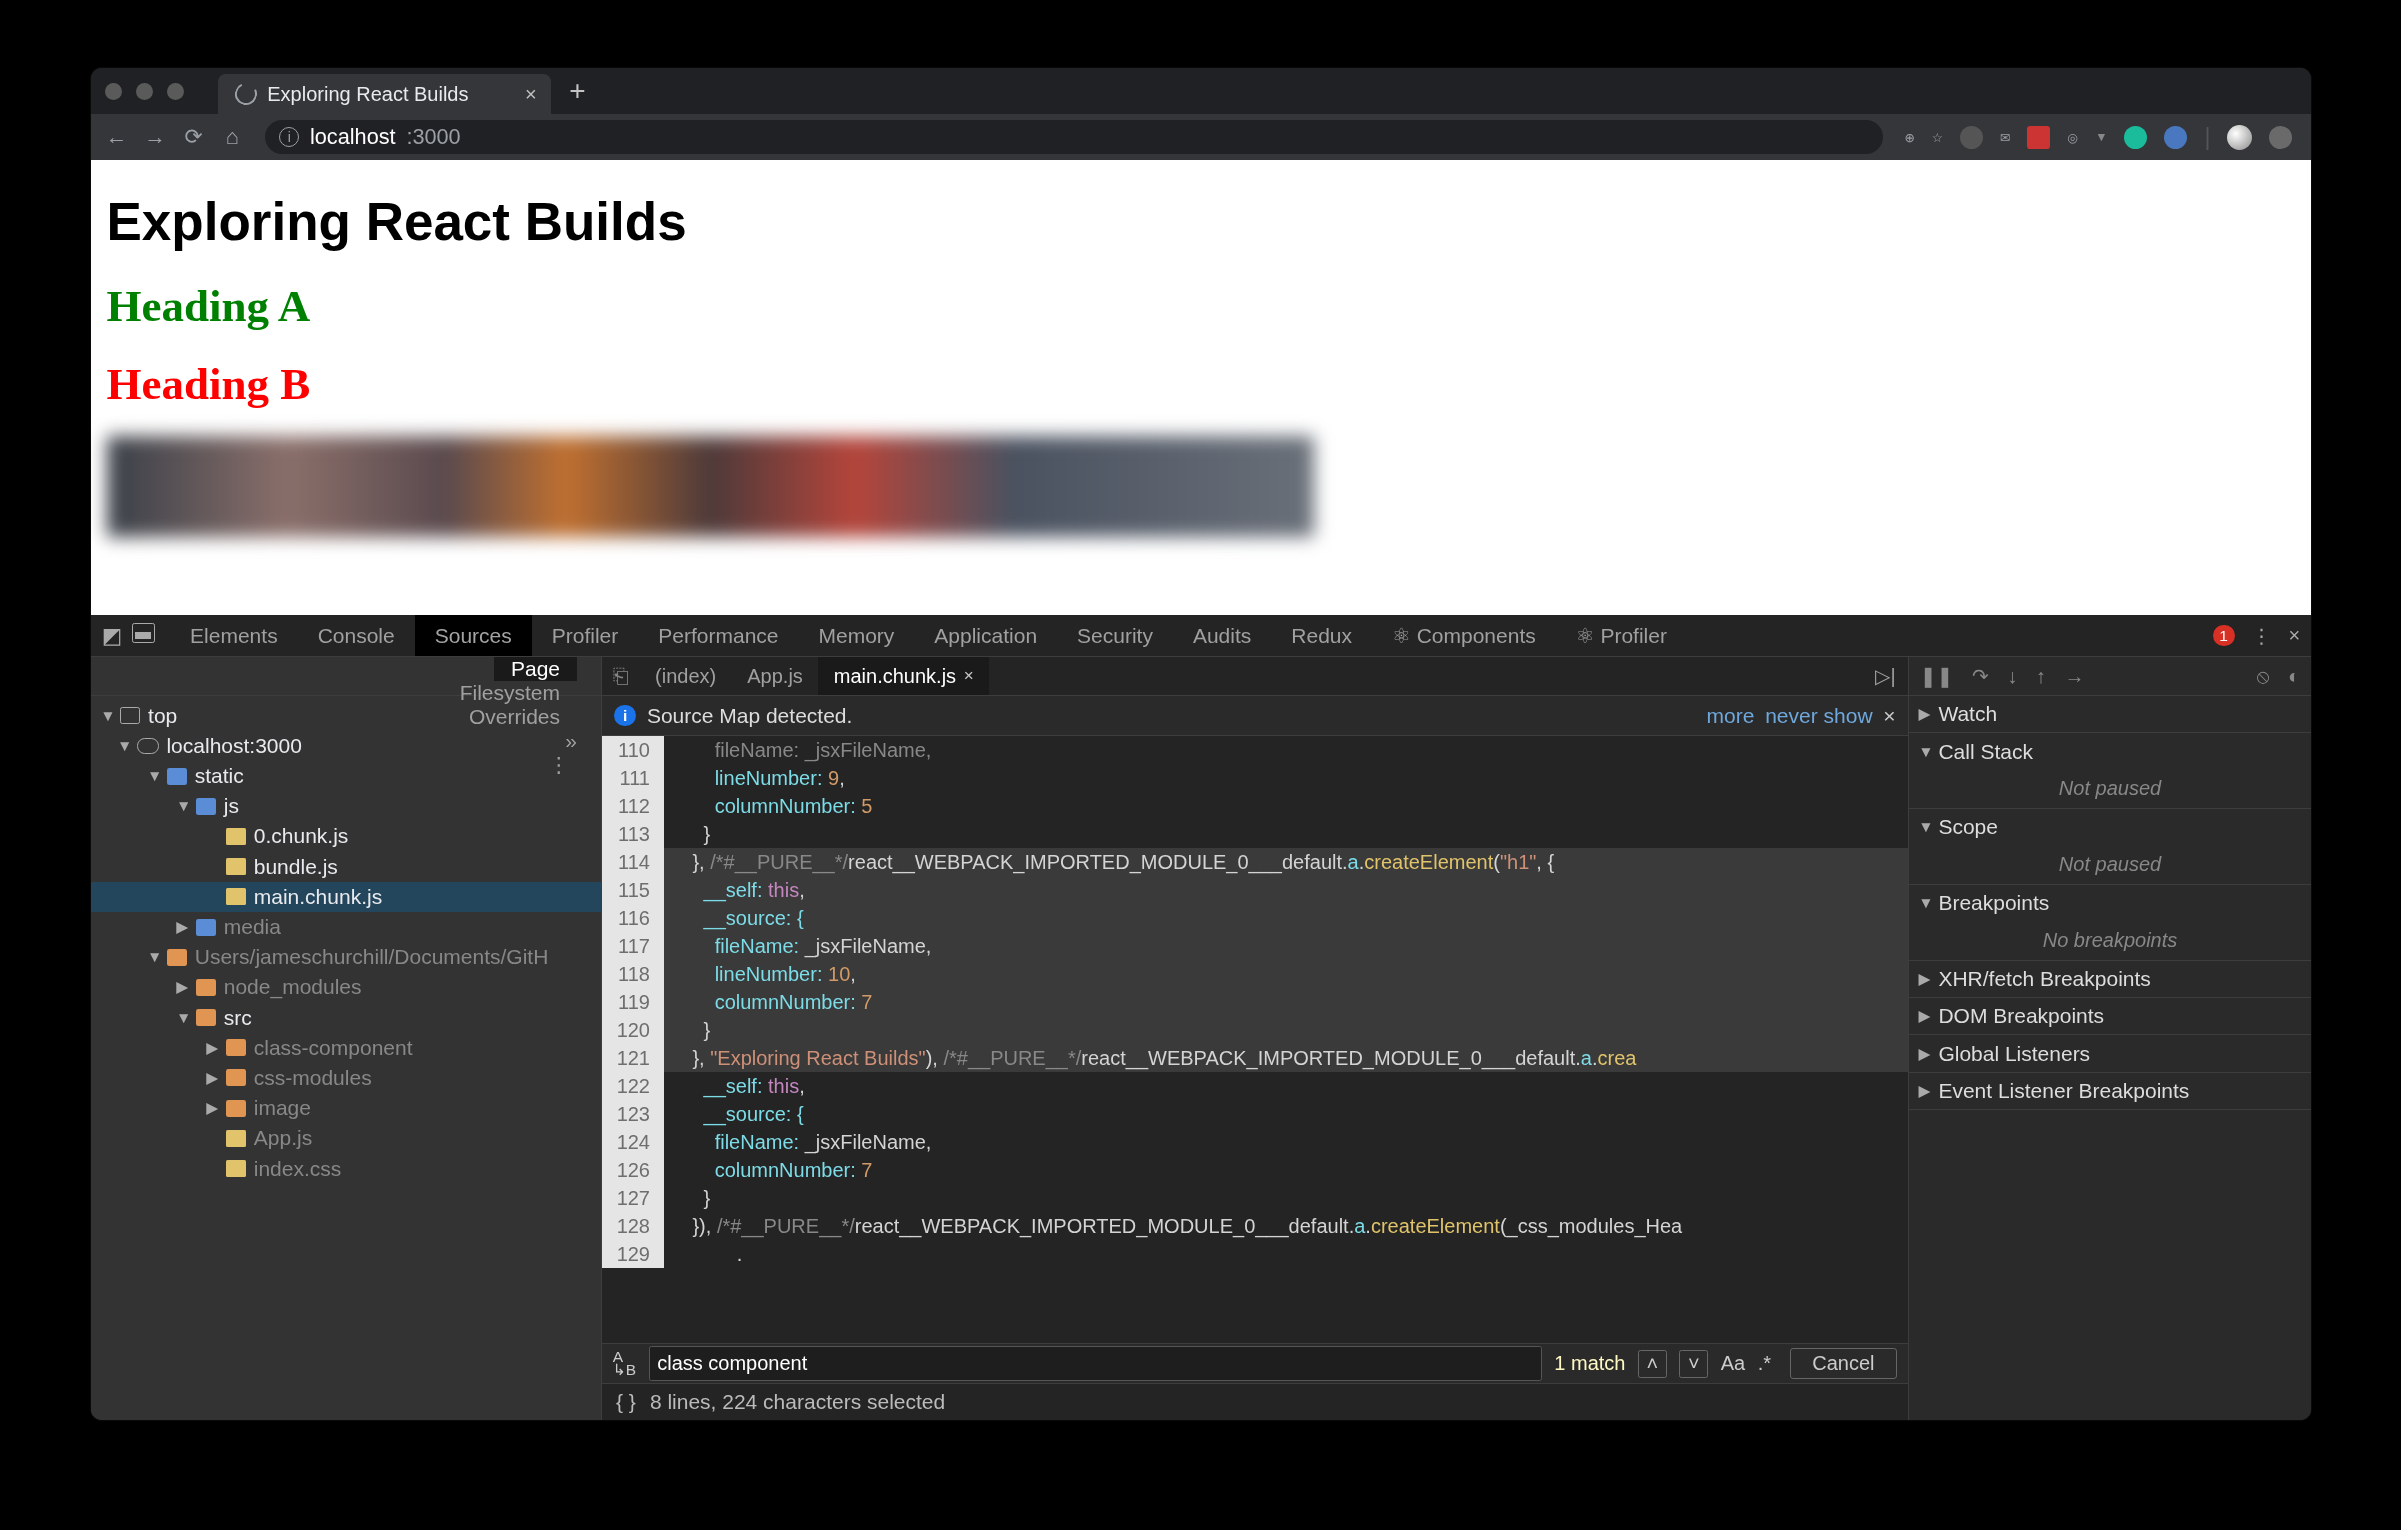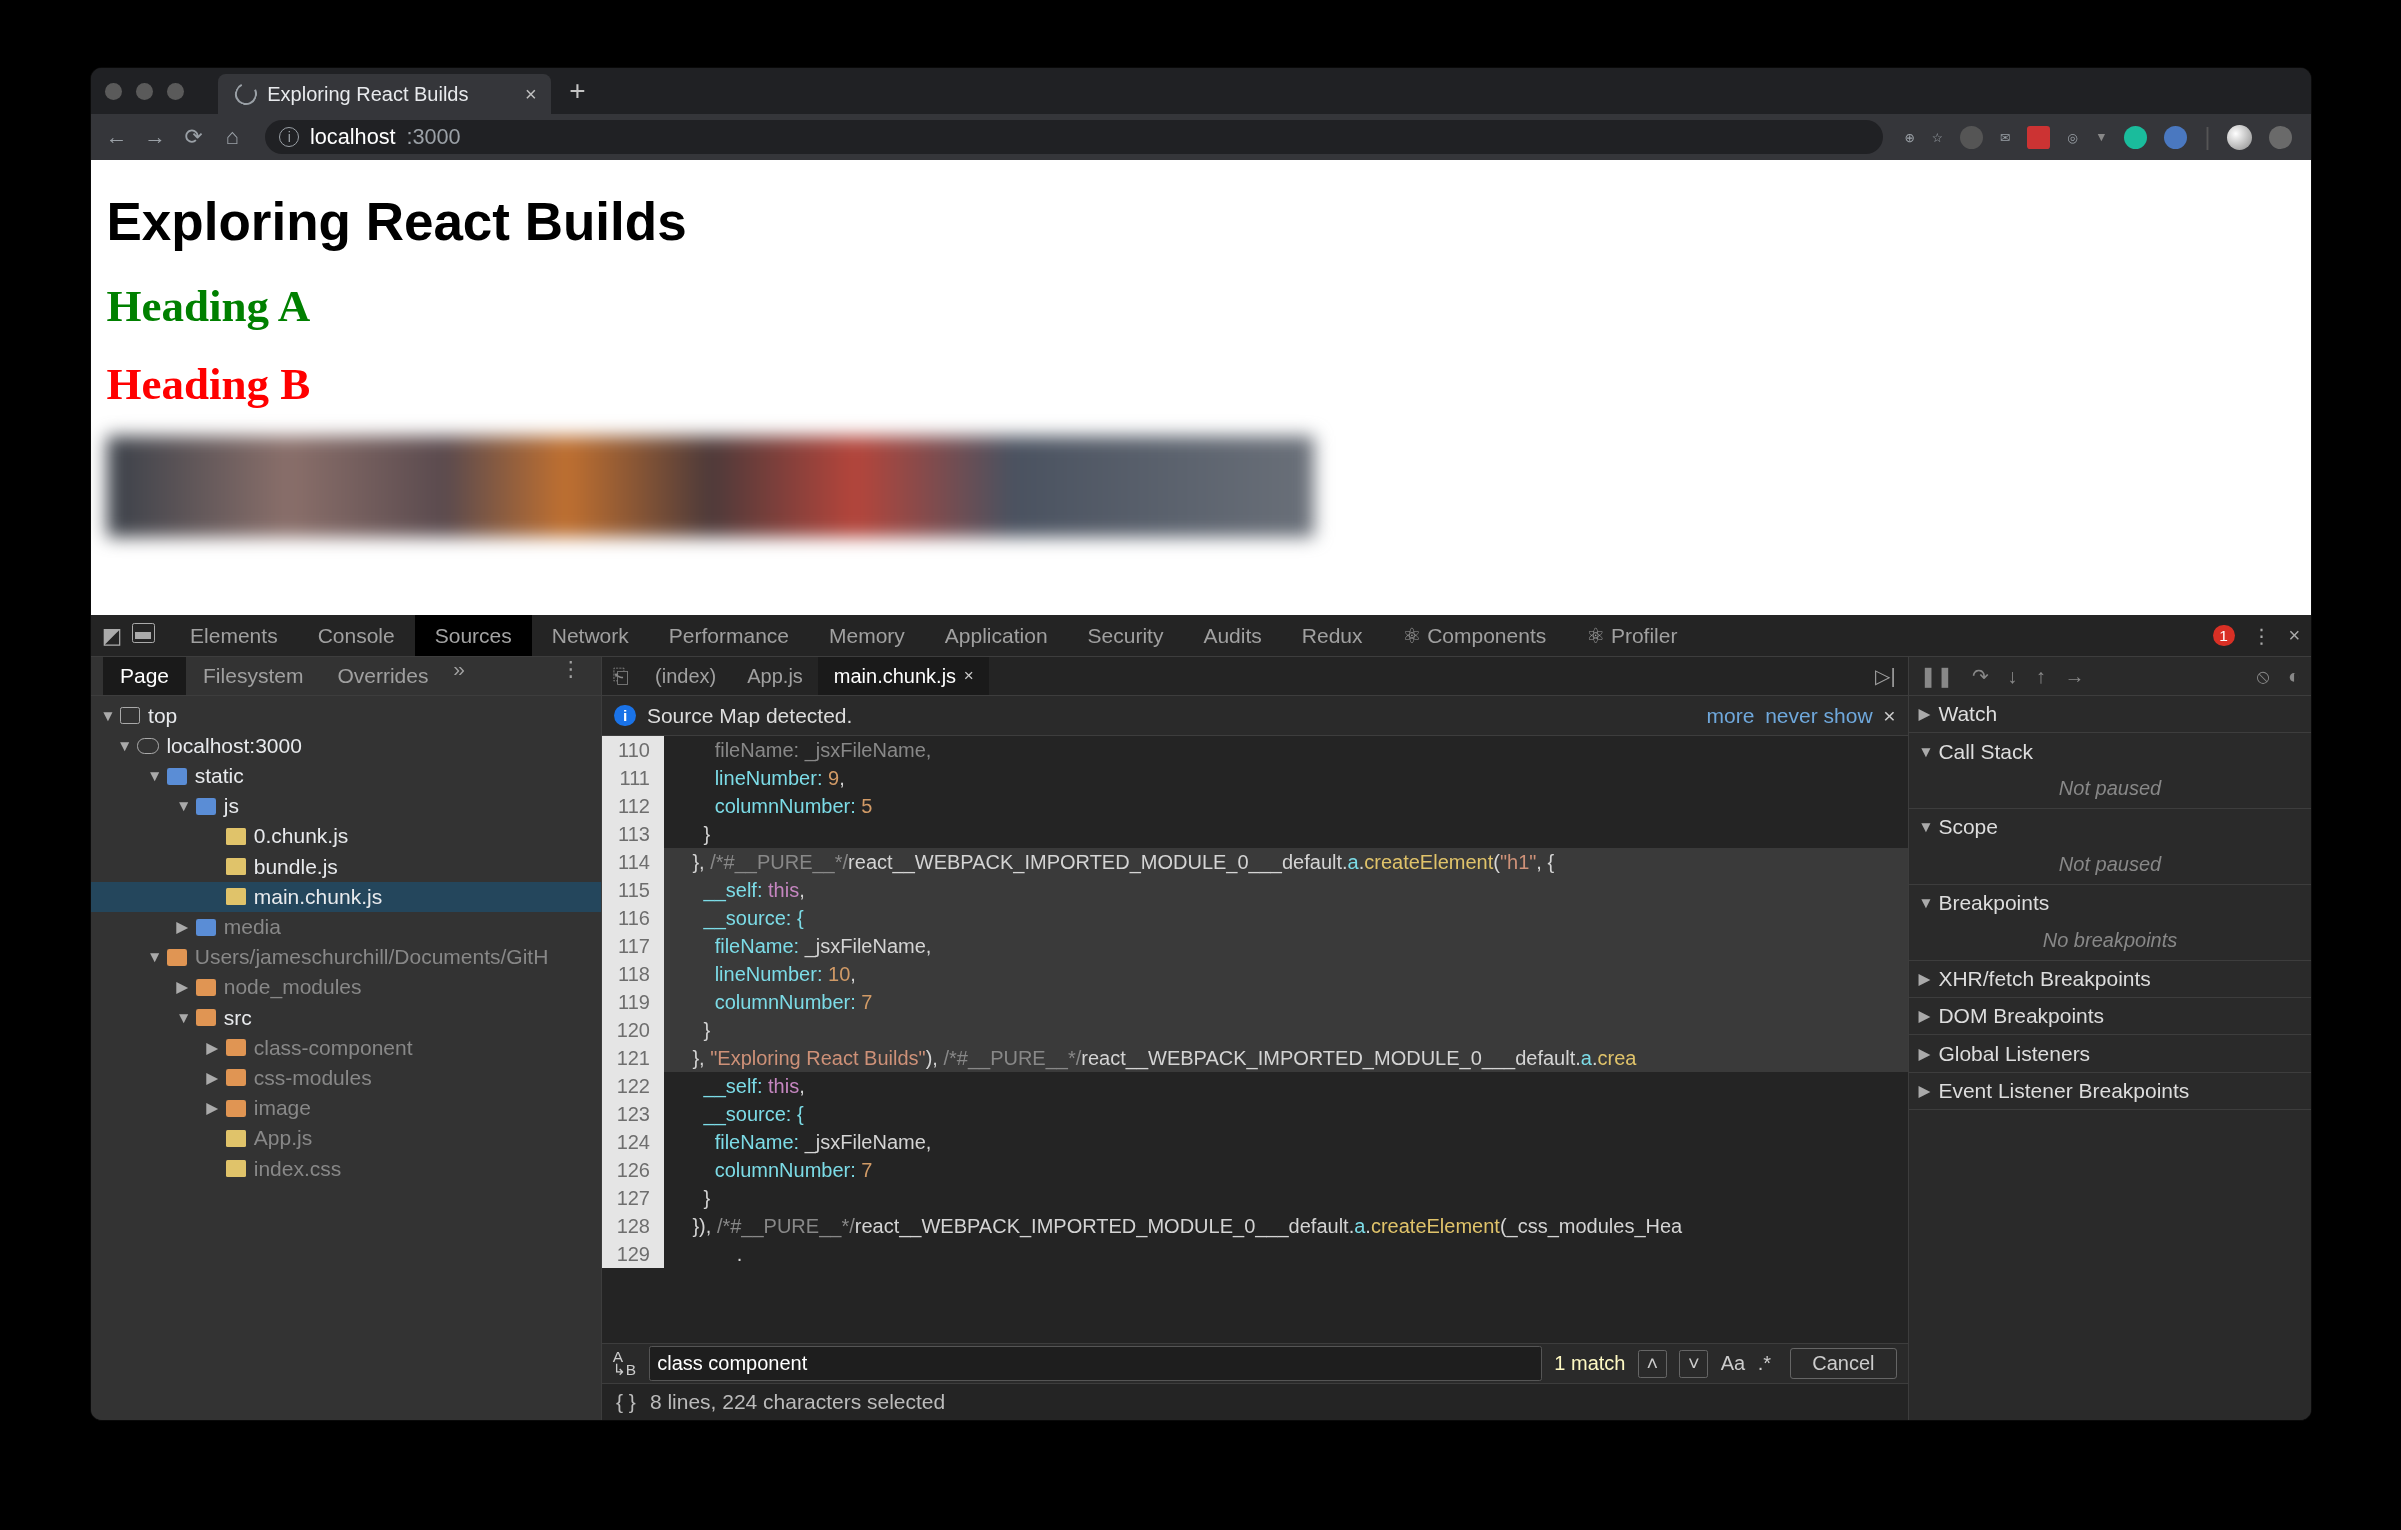--- a/index.html
+++ b/index.html
@@ -144,21 +144,21 @@
   .dt-body { flex:1; display:flex; min-height:0; }
 
   
   .sources-left {
     width: 511px;
     background: #333333;
     border-right: 0.8px solid var(--devtools-border);
     display:flex; flex-direction:column;
     font-size: 21px;
   }
-  .sl-tabs { display:flex; align-items:flex-start; padding:0 12px; height:39px; border-bottom:0.8px solid var(--devtools-border); color: var(--text-dim);}
+  .sl-tabs { display:flex; align-items:flex-end; padding:0 24px; height:39px; border-bottom:0.8px solid var(--devtools-border); color: var(--text-dim); flex-direction: column;}
   .sl-tab { padding:0 17px; height:100%; display:flex;align-items:center;}
   .sl-tab.active { background:#1a1a1a; color:#fff;}
   .sl-more { margin-left:7.7px; }
   .sl-dots { margin-left:auto; padding:0 7.7px;}
   .tree { flex:1; overflow:auto; color:var(--text-light); padding-top:4.6px;}
   .tree-row { display:flex; align-items:center; gap:7.7px; padding:3.1px 0 3.1px 9.3px; white-space:nowrap;}
   .tree-row.sel { background:#0e639c66;}
   .tw { display:inline-block; width:12.4px; text-align:center; color:#aaa; font-size:15.5px;}
   .fi { width:20px; height:17px; border-radius:2.3px; display:inline-block;}
   .fi.frame { border:1.5px solid #aaa; background:none;}
@@ -264,21 +264,21 @@
   <div class="devtools">
 
     <div class="dt-tabs">
       <div class="inspect-icns">
         <span style="font-size:21.7px">◩</span>
         <span class="box-icn"></span>
       </div>
       <div class="dt-tab">Elements</div>
       <div class="dt-tab">Console</div>
       <div class="dt-tab active">Sources</div>
-      <div class="dt-tab">Network</div>
+      <div class="dt-tab">Profiler</div>
       <div class="dt-tab">Performance</div>
       <div class="dt-tab">Memory</div>
       <div class="dt-tab">Application</div>
       <div class="dt-tab">Security</div>
       <div class="dt-tab">Audits</div>
       <div class="dt-tab">Redux</div>
       <div class="dt-tab">⚛ Components</div>
       <div class="dt-tab">⚛ Profiler</div>
       <div class="ricons">
         <span class="err-badge">1</span>

